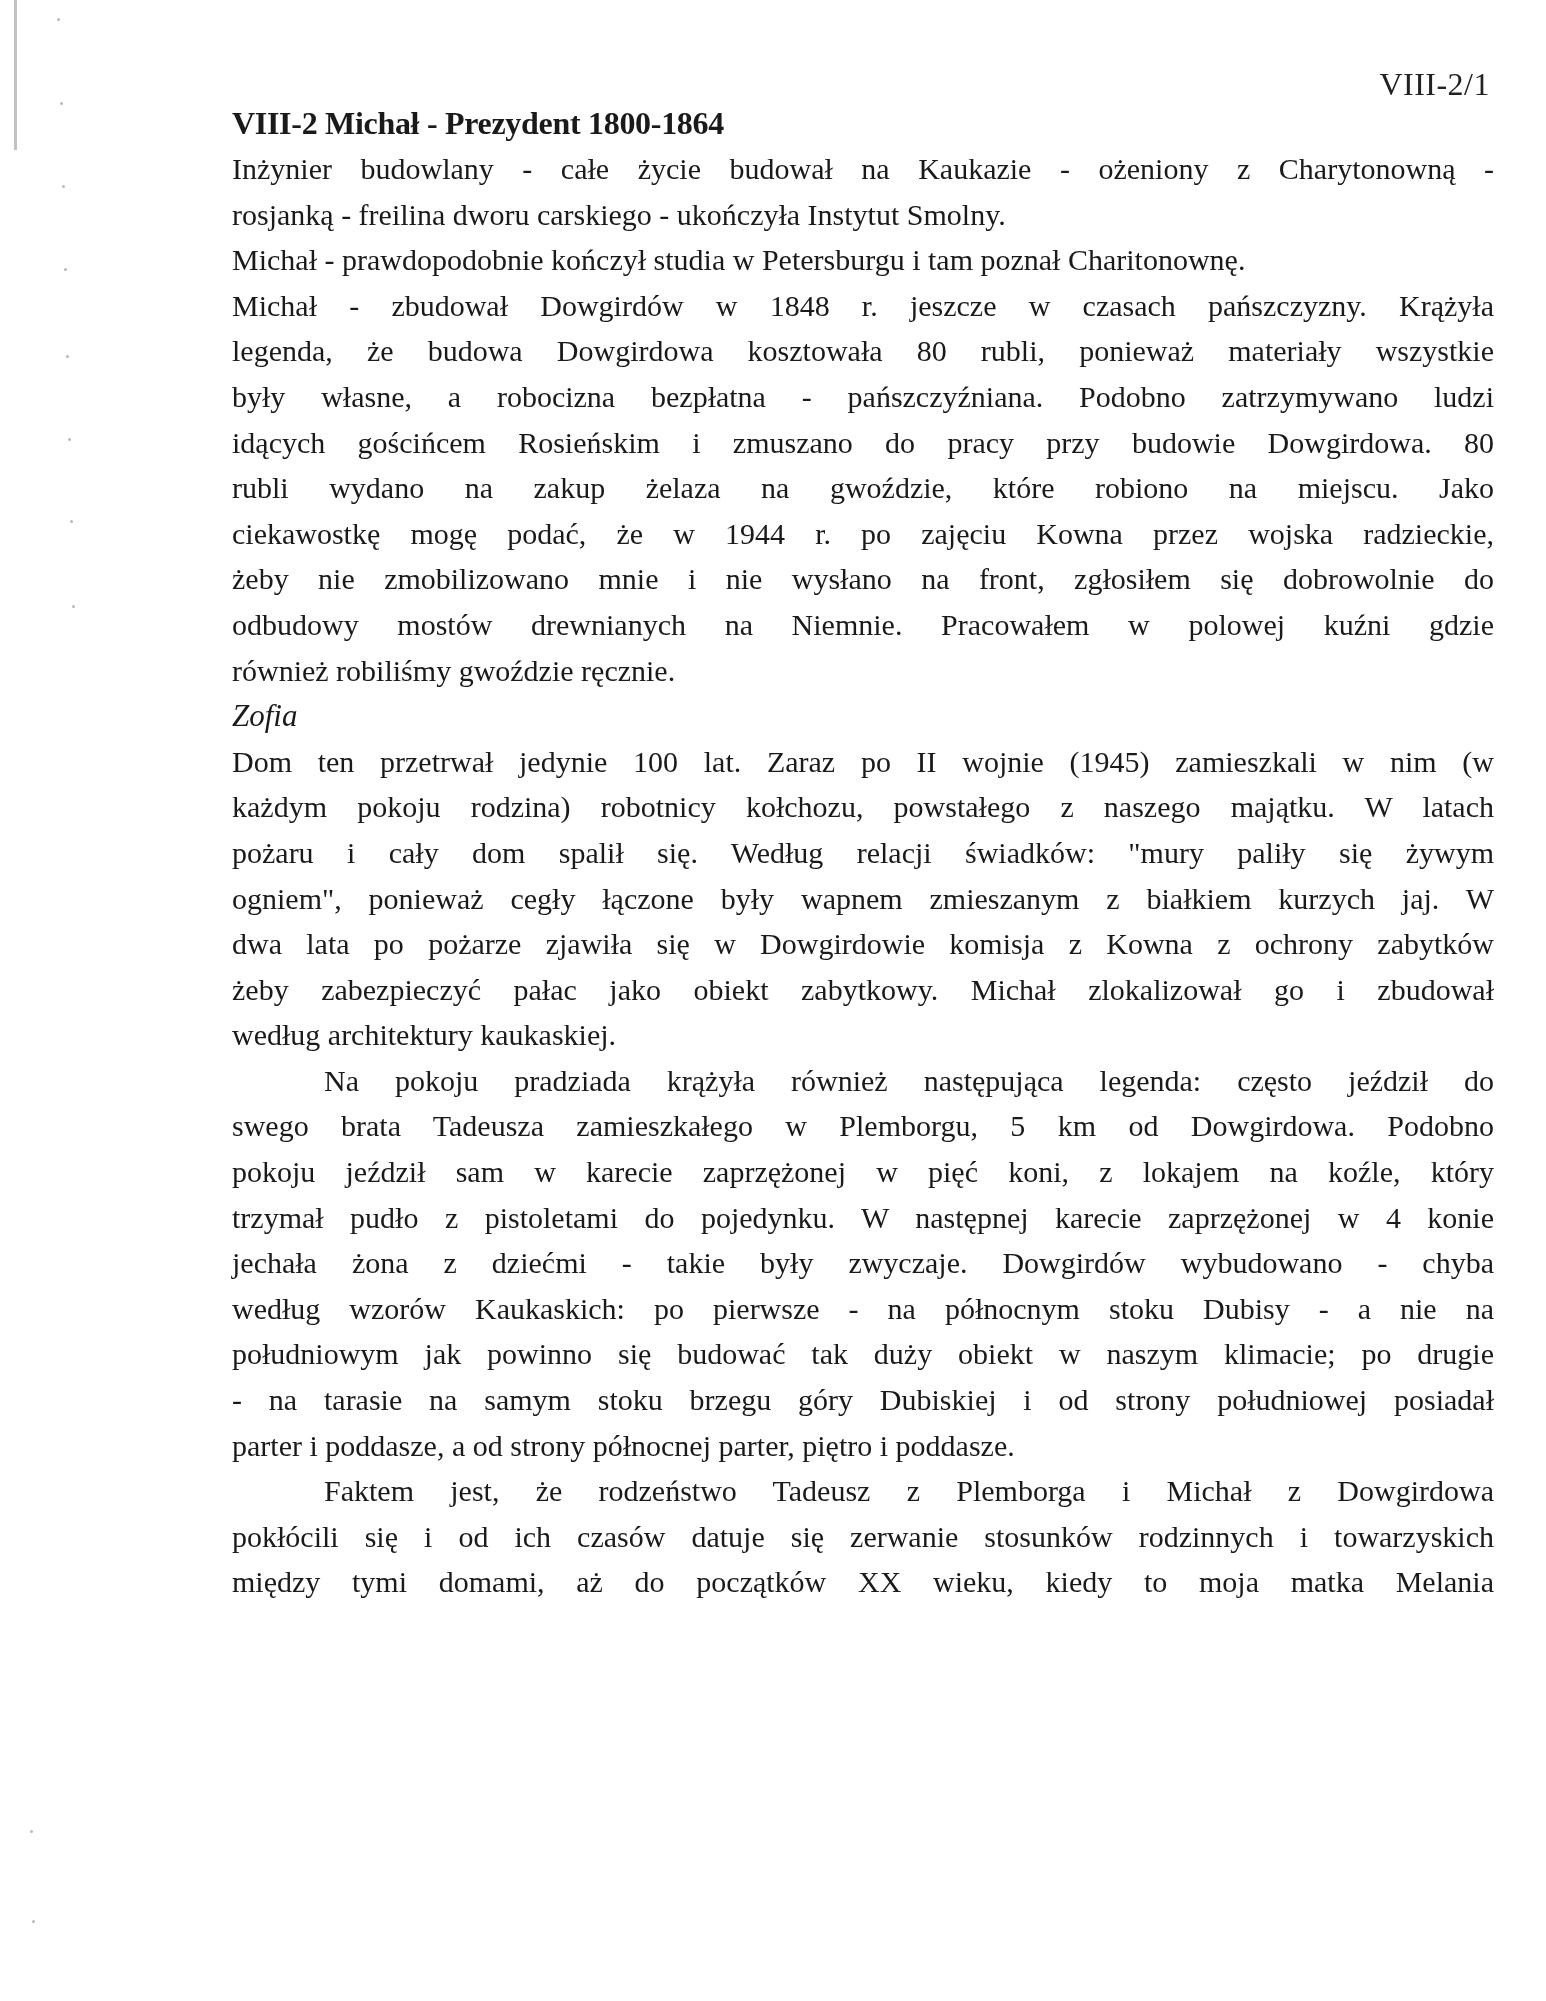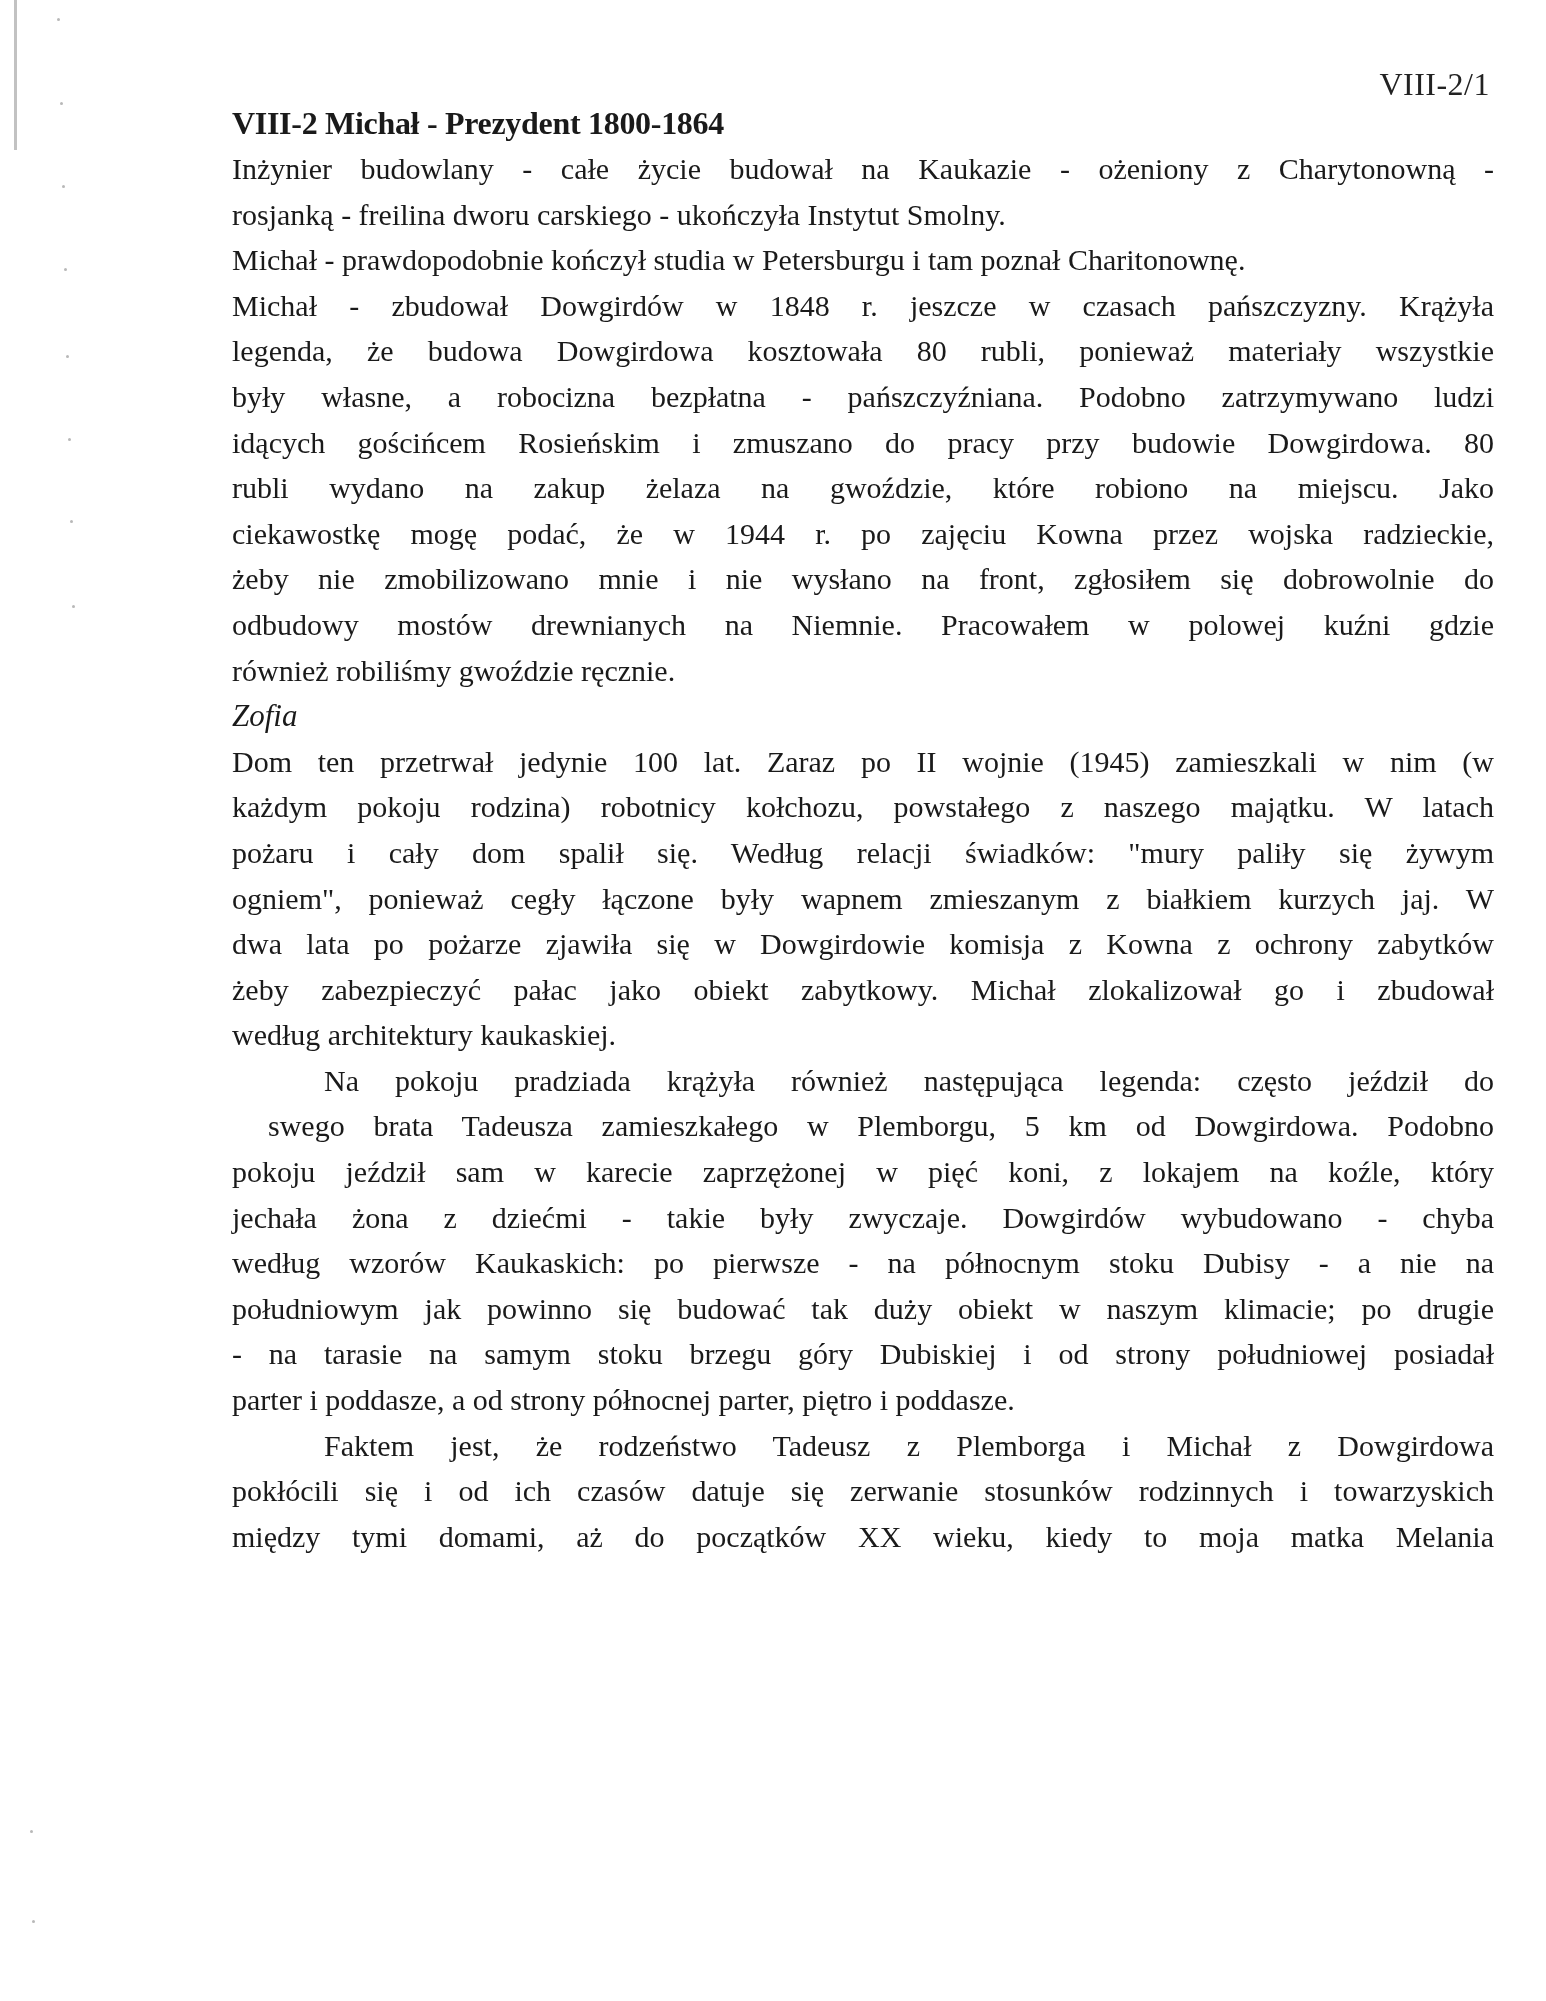--- a/index.html
+++ b/index.html
@@ -75,22 +75,23 @@
       <span class="line" style="white-space: nowrap;">każdym pokoju rodzina) robotnicy kołchozu, powstałego z naszego majątku. W latach</span>
       <span class="line" style="white-space: nowrap;">pożaru i cały dom spalił się. Według relacji świadków: "mury paliły się żywym</span>
       <span class="line" style="white-space: nowrap;">ogniem", ponieważ cegły łączone były wapnem zmieszanym z białkiem kurzych jaj. W</span>
       <span class="line" style="white-space: nowrap;">dwa lata po pożarze zjawiła się w Dowgirdowie komisja z Kowna z ochrony zabytków</span>
       <span class="line" style="white-space: nowrap;">żeby zabezpieczyć pałac jako obiekt zabytkowy. Michał zlokalizował go i zbudował</span>
       <span class="line last" style="white-space: nowrap;">według architektury kaukaskiej.</span>
     </div>
 
     <div>
       <span class="line indent" style="white-space: nowrap;">Na pokoju pradziada krążyła również następująca legenda: często jeździł do</span>
-      <span class="line" style="white-space: nowrap; margin-left: 36px;">swego brata Tadeusza zamieszkałego w Plemborgu, 5 km od Dowgirdowa. Podobno</span>
+      <span class="line" style="white-space: nowrap;">swego brata Tadeusza zamieszkałego w Plemborgu, 5 km od Dowgirdowa. Podobno</span>
       <span class="line" style="white-space: nowrap;">pokoju jeździł sam w karecie zaprzężonej w pięć koni, z lokajem na koźle, który</span>
+      <span class="line" style="white-space: nowrap;">trzymał pudło z pistoletami do pojedynku. W następnej karecie zaprzężonej w 4 konie</span>
       <span class="line" style="white-space: nowrap;">jechała żona z dziećmi - takie były zwyczaje. Dowgirdów wybudowano - chyba</span>
       <span class="line" style="white-space: nowrap;">według wzorów Kaukaskich: po pierwsze - na północnym stoku Dubisy - a nie na</span>
       <span class="line" style="white-space: nowrap;">południowym jak powinno się budować tak duży obiekt w naszym klimacie; po drugie</span>
       <span class="line" style="white-space: nowrap;">- na tarasie na samym stoku brzegu góry Dubiskiej i od strony południowej posiadał</span>
       <span class="line last" style="white-space: nowrap;">parter i poddasze, a od strony północnej parter, piętro i poddasze.</span>
     </div>
 
     <div>
       <span class="line indent" style="white-space: nowrap;">Faktem jest, że rodzeństwo Tadeusz z Plemborga i Michał z Dowgirdowa</span>
       <span class="line" style="white-space: nowrap;">pokłócili się i od ich czasów datuje się zerwanie stosunków rodzinnych i towarzyskich</span>

